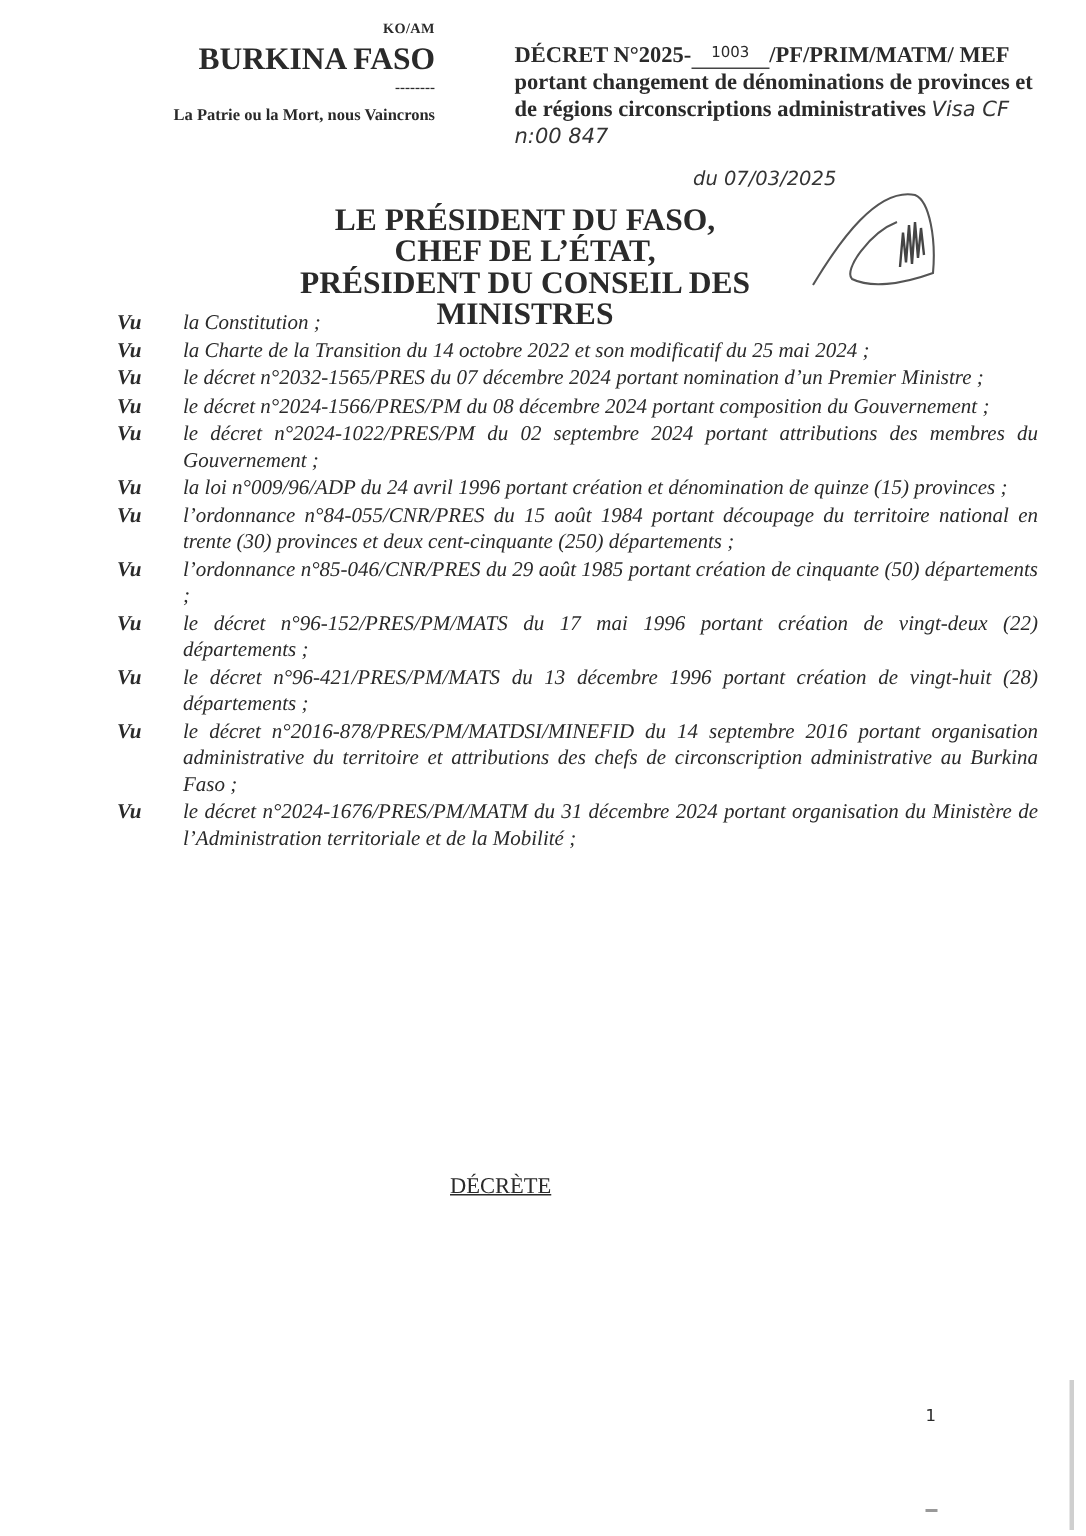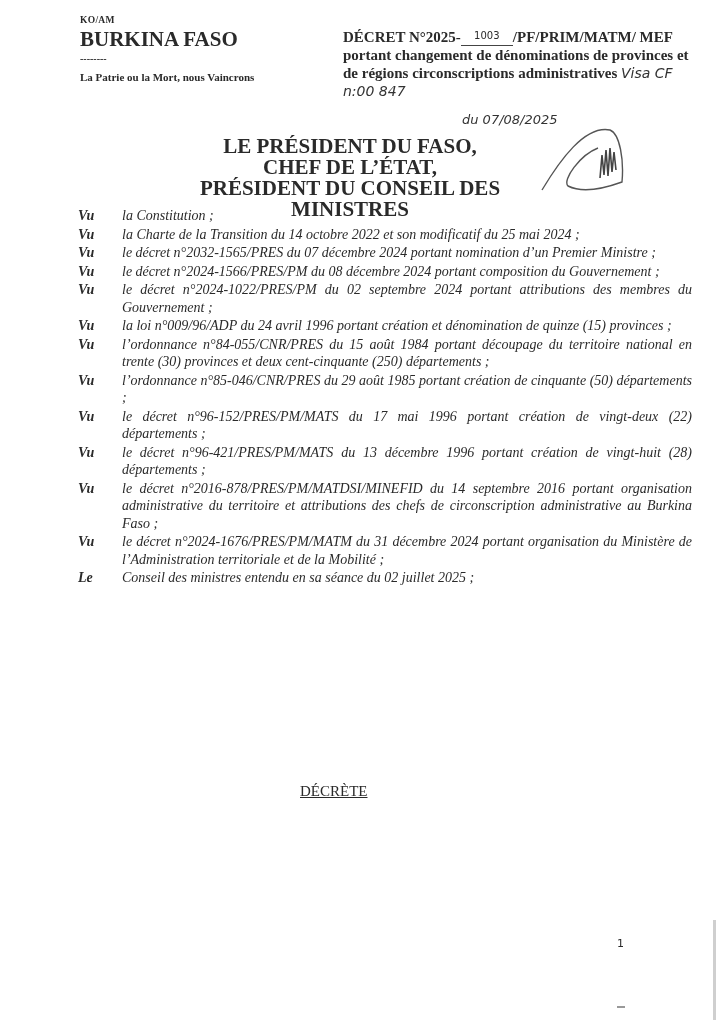--- a/index.html
+++ b/index.html
@@ -1,21 +1,21 @@
 <!DOCTYPE html>
 <html><head>
   <meta charset="utf-8">
   <style>
     html, body { margin: 0; padding: 0; }
     body {
       width: 724px; height: 1024px; background: #ffffff; position: relative; overflow: hidden;
       font-family: "Liberation Serif", serif; color: #2a2a2a;
     }
     .abs { position: absolute; }
-    .left-head { left: 80px; top: 15px; width: 210px; text-align: left; }
+    .left-head { left: 80px; top: 15px; width: 210px; text-align: right; }
     .ref { font-size: 9.5px; font-weight: bold; letter-spacing: 0.3px; }
     .country { font-size: 21px; font-weight: bold; margin-top: 2px; }
     .dashes { font-size: 10px; font-weight: bold; margin-top: 1px; letter-spacing: 0; }
     .motto { font-size: 11px; font-weight: bold; margin-top: 7px; }
     .decree-title { left: 343px; top: 27px; width: 360px; font-size: 15px; font-weight: bold; line-height: 18px; }
     .decree-title .num { display: inline-block; border-bottom: 1px solid #444; width: 52px; text-align: center; font-weight: normal; font-family: "DejaVu Sans", sans-serif; font-size: 10px; vertical-align: 3px; }
     .hw { font-family: "DejaVu Sans", sans-serif; font-style: italic; font-weight: normal; color: #333; font-size: 14px; }
     .visa2 { left: 462px; top: 112px; font-size: 13px; }
     .president { left: 150px; top: 136px; width: 400px; text-align: center; font-size: 21px; font-weight: bold; line-height: 21px; }
     .signature { left: 540px; top: 120px; }
@@ -36,21 +36,21 @@
   <div class="country">BURKINA FASO</div>
   <div class="dashes">--------</div>
   <div class="motto">La Patrie ou la Mort, nous Vaincrons</div>
 </div>
 
 <div class="abs decree-title">
   <span>DÉCRET N°2025-</span><span class="num">1003</span><span>/PF/PRIM/MATM/</span>
   <span>MEF portant changement de dénominations de provinces et de régions circonscriptions administratives</span>
   <span class="hw">Visa CF n:00 847</span>
 </div>
-<div class="abs hw visa2">du 07/08/2025</div>
+<div class="abs hw visa2">du 07/03/2025</div>
 
 <div class="abs president">
   <div>LE PRÉSIDENT DU FASO,</div>
   <div>CHEF DE L’ÉTAT,</div>
   <div>PRÉSIDENT DU CONSEIL DES MINISTRES</div>
 </div>
 
 <div class="abs signature">
   <svg width="95" height="75" viewBox="0 0 95 75">
     <path d="M2 70 C 20 40, 45 5, 70 10 C 80 14, 84 40, 82 62 C 60 70, 40 72, 28 66 C 22 60, 40 35, 58 28" fill="none" stroke="#555" stroke-width="1.4"></path>
@@ -100,23 +100,19 @@
       <span class="vu-text">le décret n°96-421/PRES/PM/MATS du 13 décembre 1996 portant création de vingt-huit (28) départements ;</span>
     </div>
   <div class="vu-item">
       <span class="vu-key">Vu</span>
       <span class="vu-text">le décret n°2016-878/PRES/PM/MATDSI/MINEFID du 14 septembre 2016 portant organisation administrative du territoire et attributions des chefs de circonscription administrative au Burkina Faso ;</span>
     </div>
   <div class="vu-item">
       <span class="vu-key">Vu</span>
       <span class="vu-text">le décret n°2024-1676/PRES/PM/MATM du 31 décembre 2024 portant organisation du Ministère de l’Administration territoriale et de la Mobilité ;</span>
     </div>
-  <div class="vu-item">
-      <span class="vu-key">Le</span>
-      <span class="vu-text">Conseil des ministres entendu en sa séance du 02 juillet 2025 ;</span>
-    </div>
 </div>
 
 <div class="abs decrete">DÉCRÈTE</div>
 
 <div class="abs page-num">1</div>
 <div class="abs scan-mark"></div>
 <div class="abs edge-line"></div>
 
 </body></html>

